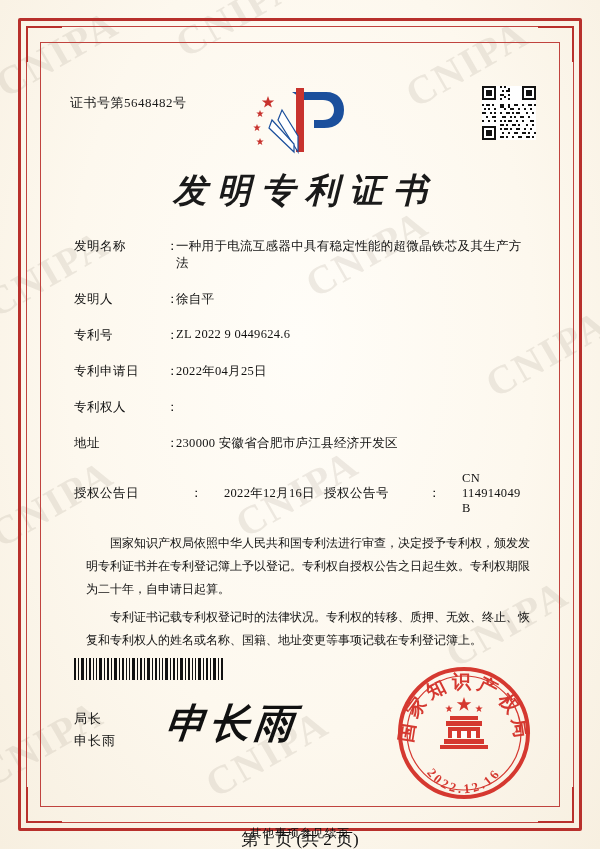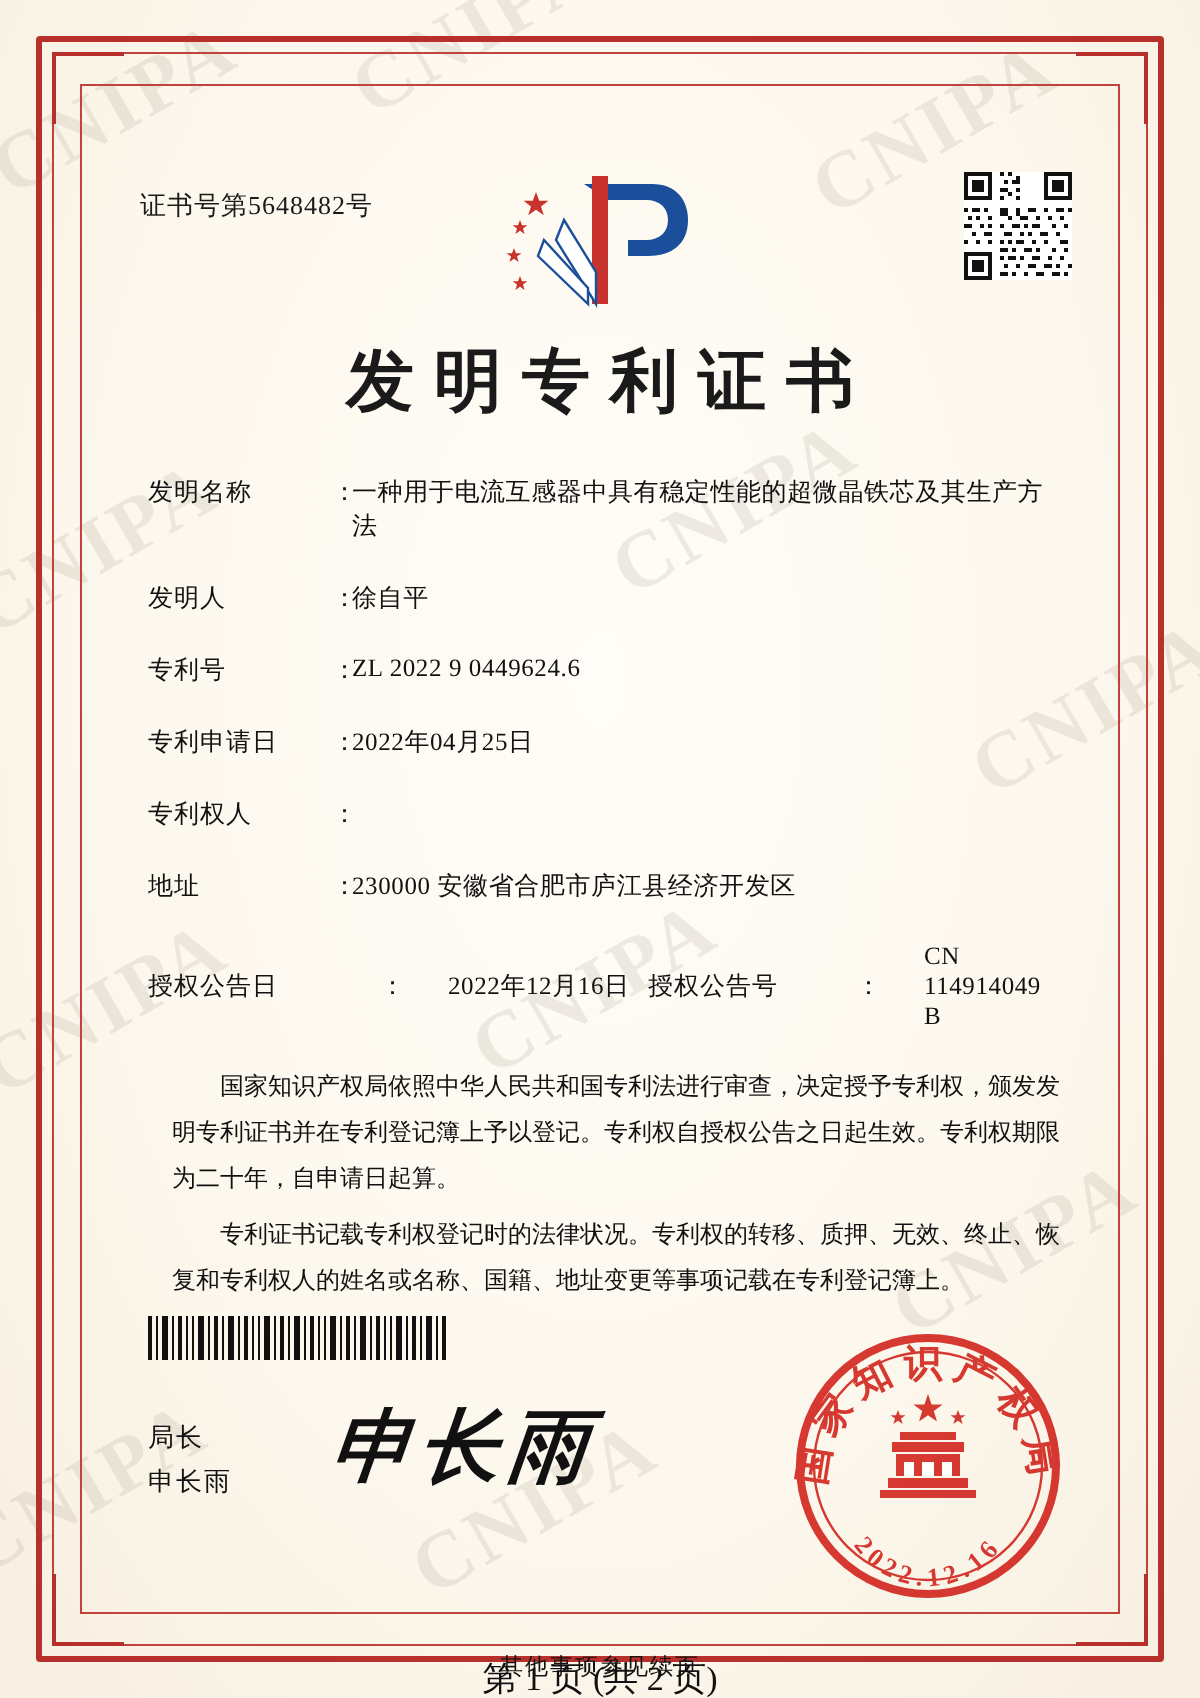--- a/index.html
+++ b/index.html
@@ -71,20 +71,21 @@
   }
   .title{
     position:absolute;left:0;right:0;top:110px;
     text-align:center;
     font-family:"Liberation Serif","DejaVu Serif",serif;
     font-weight:bold;
     font-size:34px;
     letter-spacing:10px;
     color:#1a1a1a;
     text-indent:10px;
+    font-style:italic;
   }
   .fields{
     position:absolute;left:18px;right:14px;top:180px;
     font-family:"Liberation Serif","DejaVu Serif",serif;
     font-size:12.5px;color:#111;
   }
   .frow{
     display:flex;align-items:flex-start;margin-bottom:19px;
   }
   .flabel{

